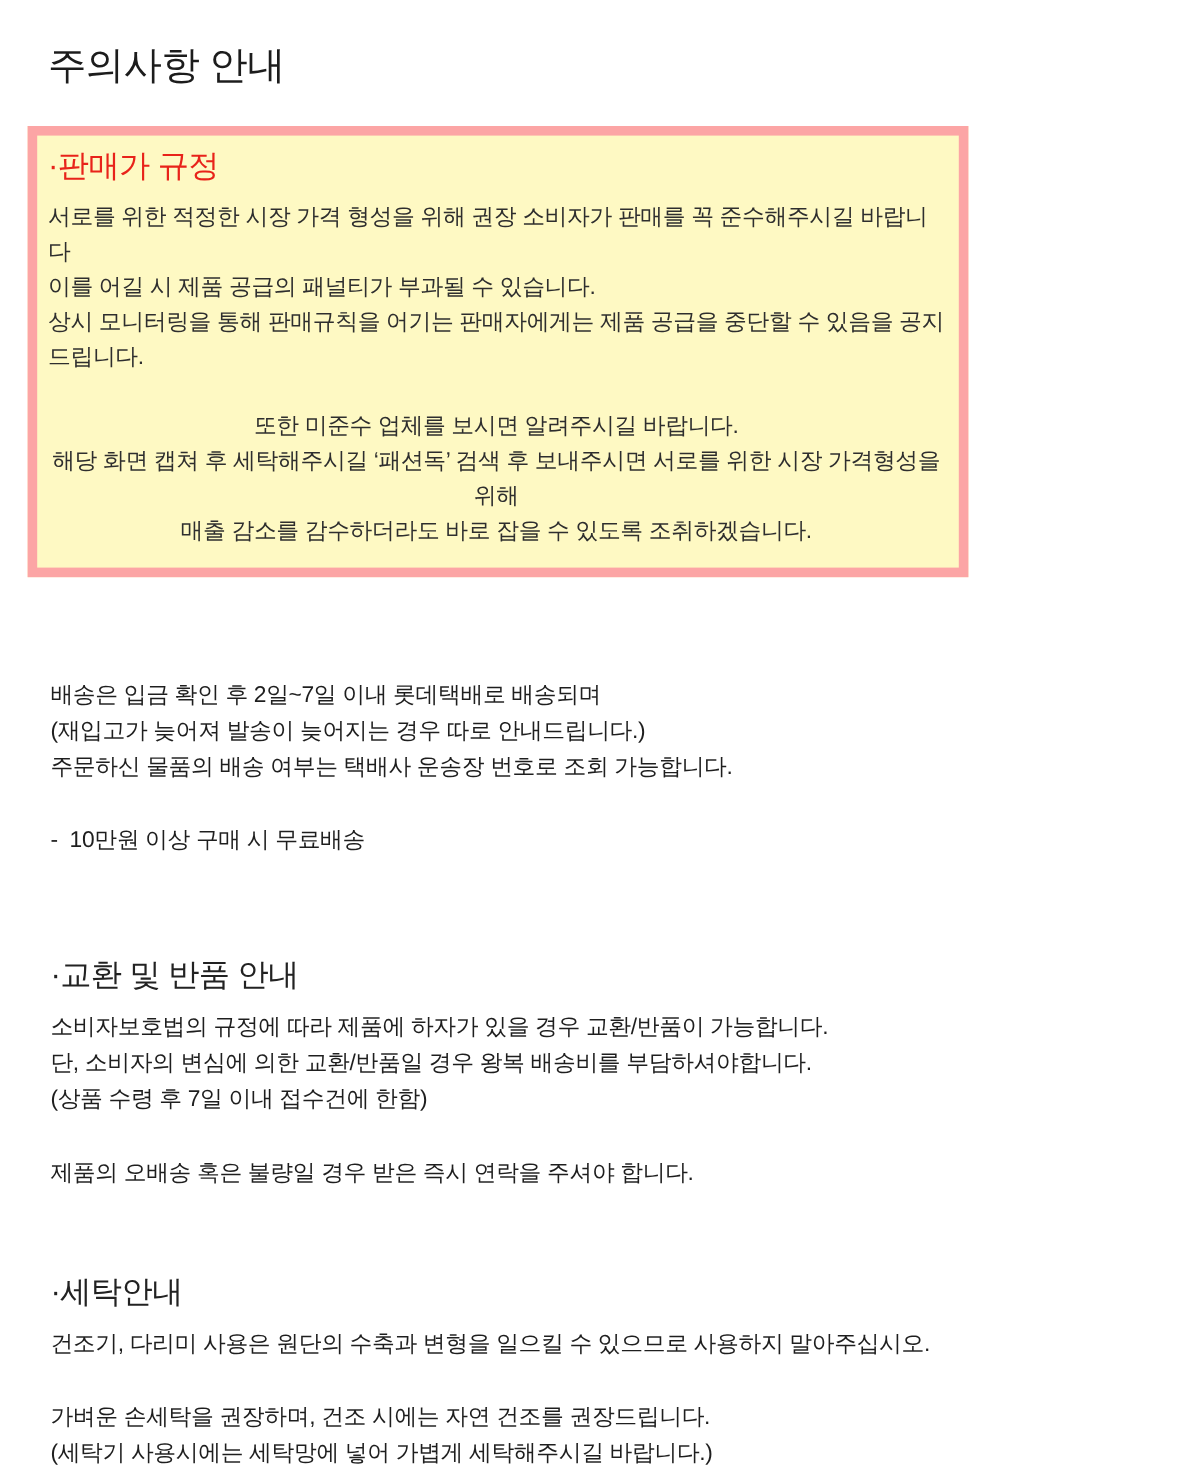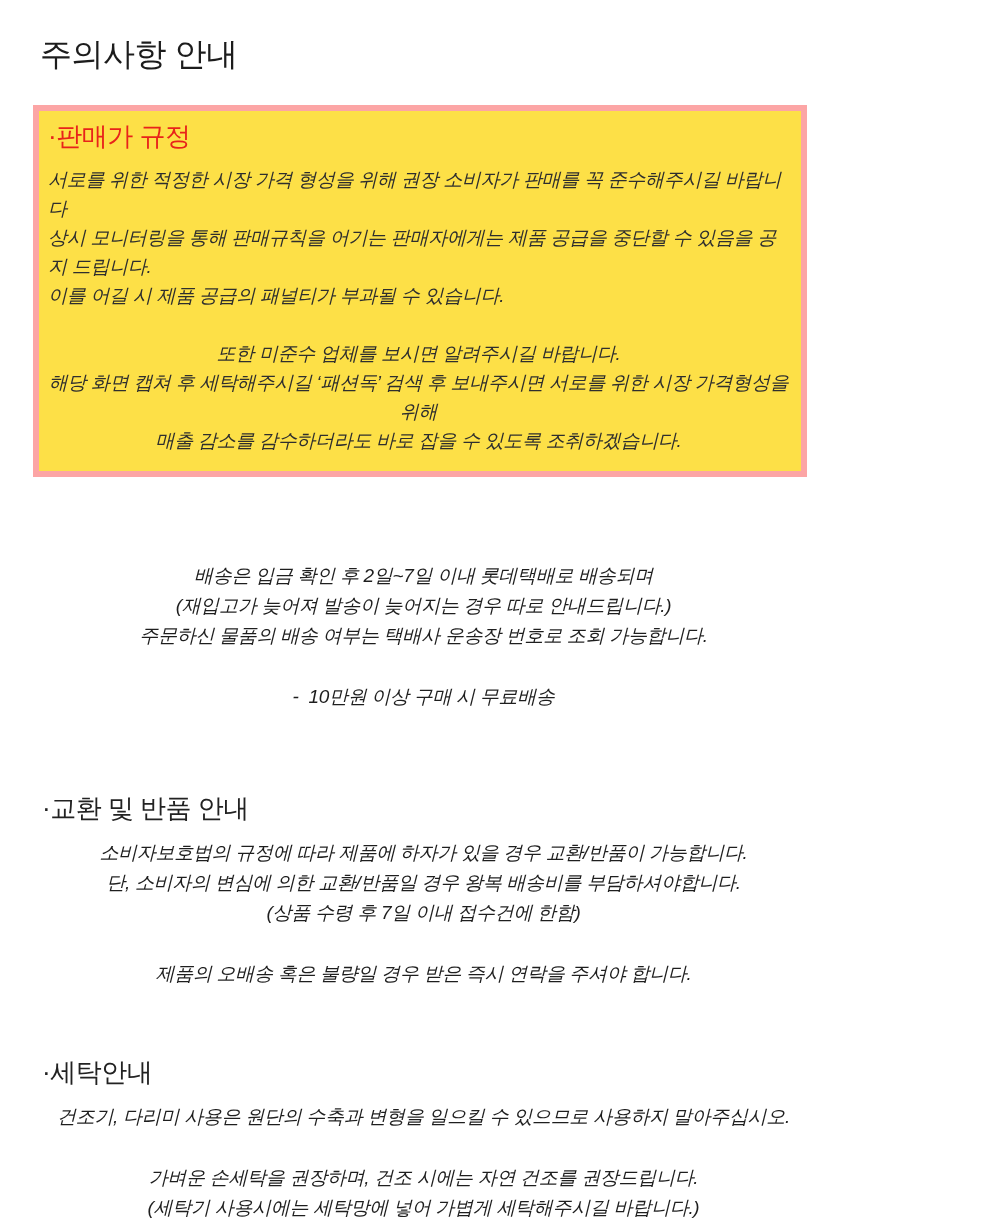--- a/index.html
+++ b/index.html
@@ -22,36 +22,35 @@
     margin: 0;
     padding: 34px 0 0 40px;
     font-size: 32px;
     line-height: 40px;
     font-weight: 400;
     color: #1c1c1c;
     letter-spacing: -0.5px;
   }
   .rule-box {
     box-sizing: border-box;
-    margin: 31px 18px 0 33px;
-    border: 6px solid #fca5a5;
+    margin: 31px 18px 0 23px;
+    border: 8px solid #fca5a5;
     padding: 8px 12px 16px 9px;
-    background: #fde047;
+    background: #fef9c3;
   }
   .box-heading {
     margin: 0;
     font-size: 26px;
     line-height: 34px;
     font-weight: 400;
     color: #e8231a;
     letter-spacing: -0.5px;
   }
   .para {
     margin: 0;
-    font-style: italic;
   }
   .rule-box .para {
     margin-top: 12px;
   }
   .rule-box .para + .para {
     margin-top: 29px; 
     text-align: center;
   }
   .rule-box .line {
     font-size: 19px;
@@ -77,39 +76,38 @@
   }
   .section .para + .para {
     margin-top: 31px; 
   }
   .section .line {
     font-size: 19px;
     line-height: 30px;
     color: #1e1e1e;
     white-space: pre-wrap;
     letter-spacing: -0.3px;
-    text-align: center;
   }
   .section-shipping        { margin-top: 84px; }
   .section-exchange-return { margin-top: 79px; }
   .section-washing         { margin-top: 66px; }
 </style>
 </head>
 <body>
 
 <div class="page">
 
   <h1 class="page-title">주의사항 안내</h1>
 
   <div class="rule-box">
     <h2 class="box-heading">·판매가 규정</h2>
     <div class="para">
       <div class="line">서로를 위한 적정한 시장 가격 형성을 위해 권장 소비자가 판매를 꼭 준수해주시길 바랍니다</div>
+      <div class="line">이를 어길 시 제품 공급의 패널티가 부과될 수 있습니다.</div>
       <div class="line">상시 모니터링을 통해 판매규칙을 어기는 판매자에게는 제품 공급을 중단할 수 있음을 공지 드립니다.</div>
-      <div class="line">이를 어길 시 제품 공급의 패널티가 부과될 수 있습니다.</div>
     </div>
     <div class="para">
       <div class="line">또한 미준수 업체를 보시면 알려주시길 바랍니다.</div>
       <div class="line">해당 화면 캡쳐 후 세탁해주시길 ‘패션독’ 검색 후 보내주시면 서로를 위한 시장 가격형성을 위해</div>
       <div class="line">매출 감소를 감수하더라도 바로 잡을 수 있도록 조취하겠습니다.</div>
     </div>
   </div>
 
   <div class="section section-shipping">
     <div class="para">

